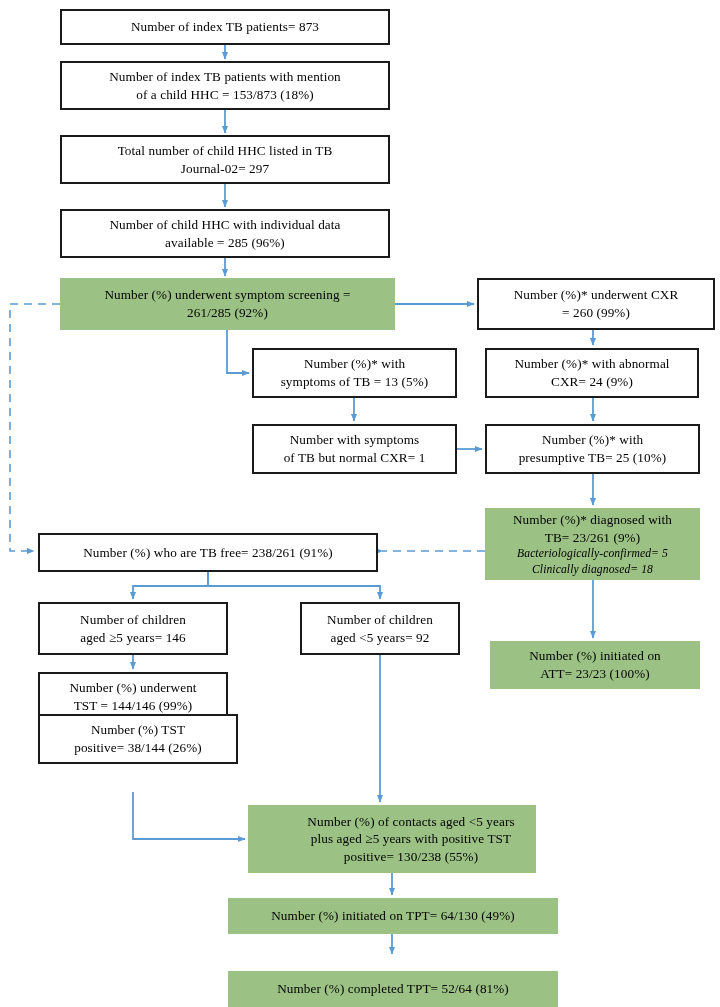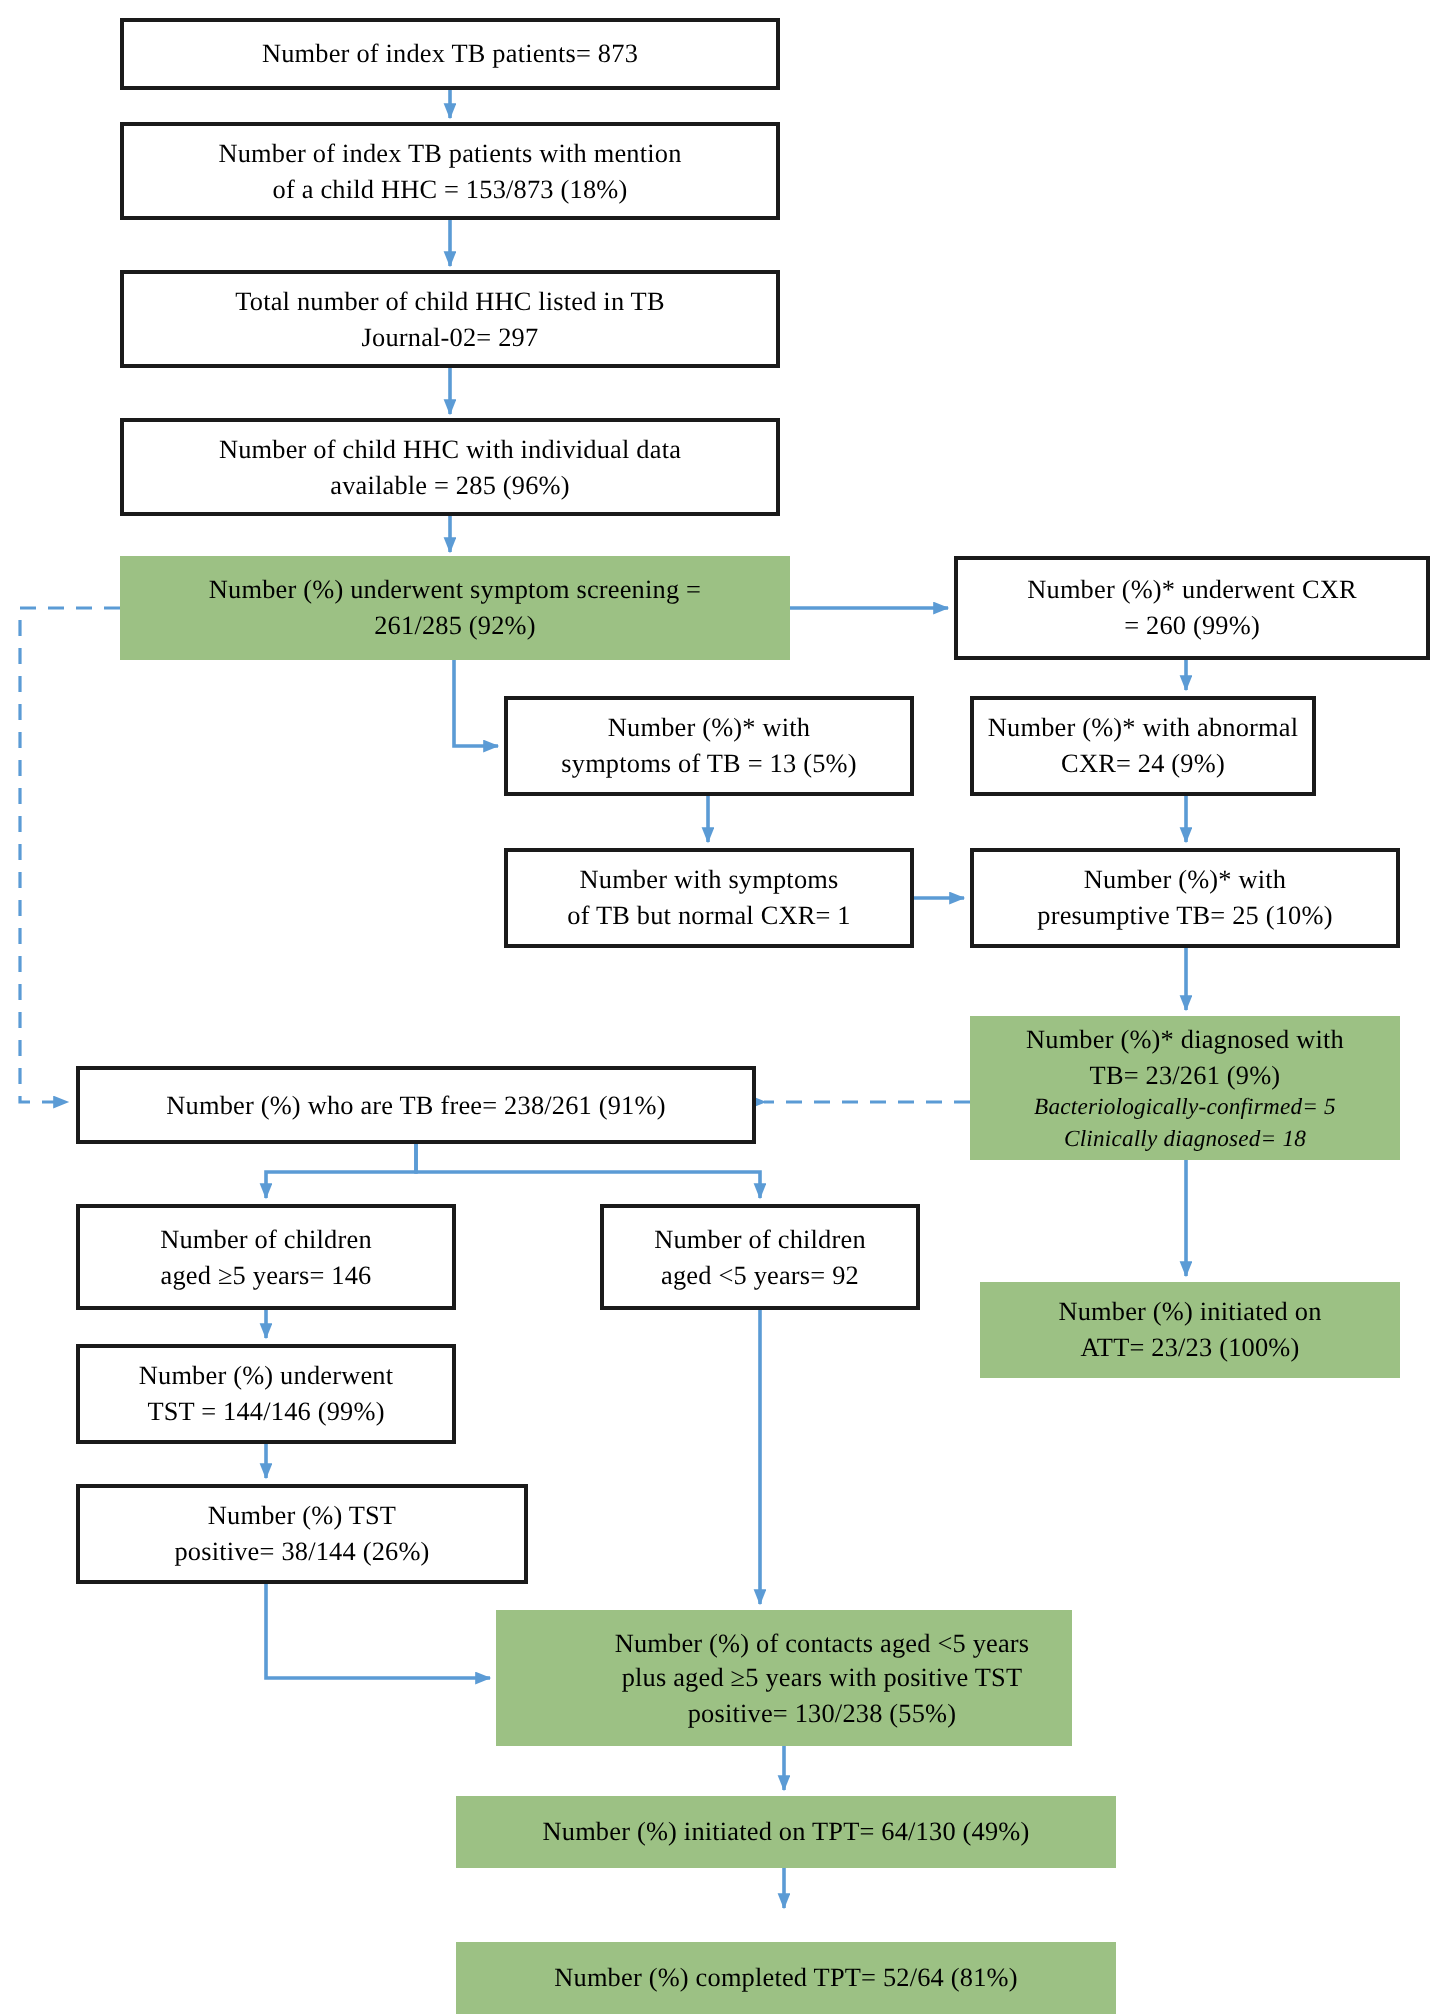--- a/index.html
+++ b/index.html
@@ -147,21 +147,21 @@
   <div class="node plain" style="left:477px; top:278px; width:238px; height:52px;">
     <span class="txt">Number (%)* underwent CXR
 = 260 (99%)</span>
   </div>
 
   <div class="node plain" style="left:252px; top:348px; width:205px; height:50px;">
     <span class="txt">Number (%)* with
 symptoms of TB = 13 (5%)</span>
   </div>
 
-  <div class="node plain" style="left:485px; top:348px; width:173px; height:50px;">
+  <div class="node plain" style="left:485px; top:348px; width:214px; height:50px;">
     <span class="txt">Number (%)* with abnormal
 CXR= 24 (9%)</span>
   </div>
 
   <div class="node plain" style="left:252px; top:424px; width:205px; height:50px;">
     <span class="txt">Number with symptoms
 of TB but normal CXR= 1</span>
   </div>
 
   <div class="node plain" style="left:485px; top:424px; width:215px; height:50px;">
@@ -193,21 +193,21 @@
   <div class="node plain" style="left:300px; top:602px; width:160px; height:53px;">
     <span class="txt">Number of children
 aged &lt;5 years= 92</span>
   </div>
 
   <div class="node plain" style="left:38px; top:672px; width:190px; height:50px;">
     <span class="txt">Number (%) underwent
 TST = 144/146 (99%)</span>
   </div>
 
-  <div class="node plain" style="left:38px; top:742px; width:226px; height:50px;">
+  <div class="node plain" style="left:38px; top:714px; width:200px; height:50px;">
     <span class="txt">Number (%) TST
 positive= 38/144 (26%)</span>
   </div>
 
   <div class="node green" style="left:248px; top:805px; width:288px; height:68px;padding-left:44px;">
     <span class="txt">Number (%) of contacts aged &lt;5 years
 plus aged ≥5 years with positive TST
 positive= 130/238 (55%)</span>
   </div>
 

